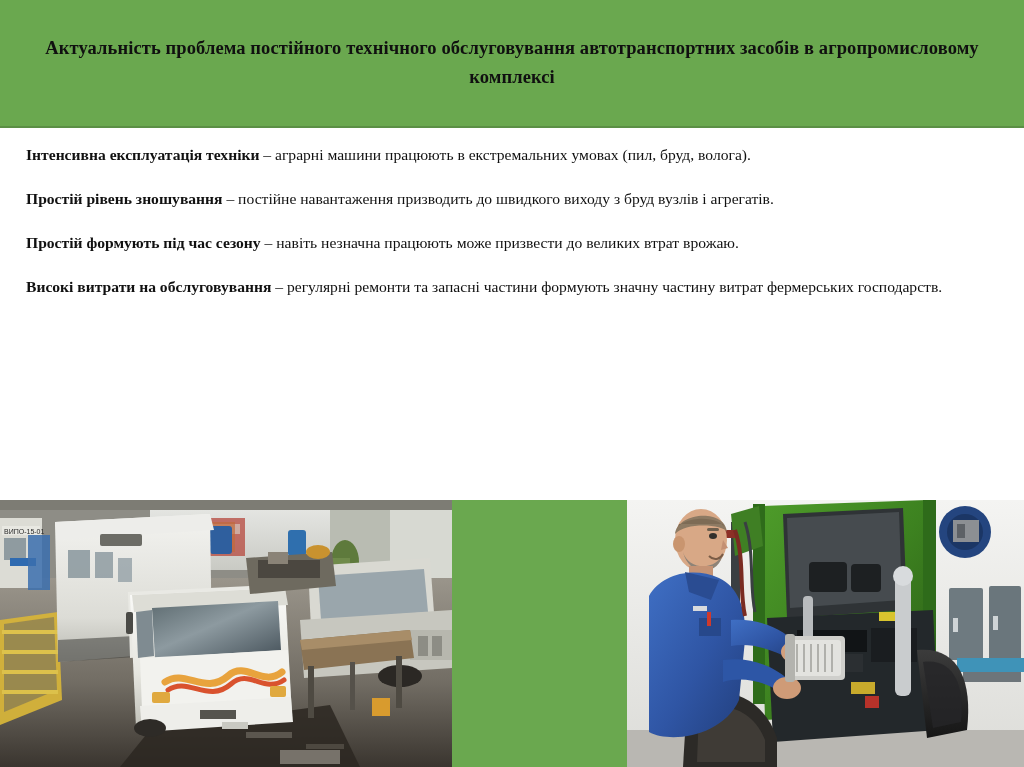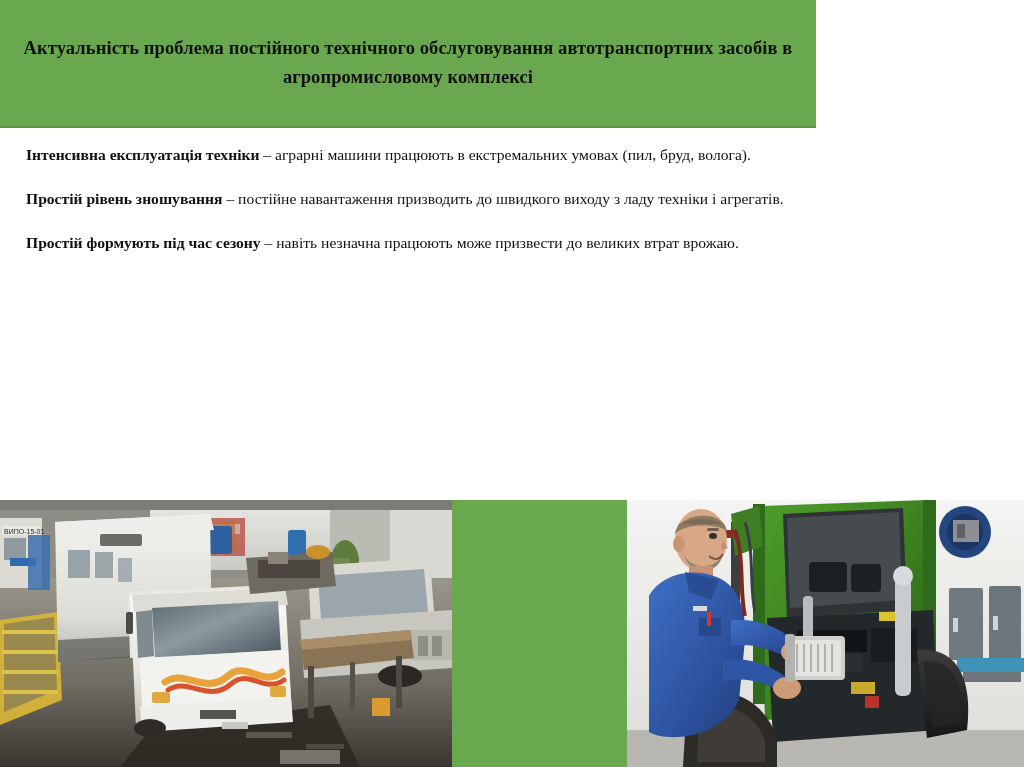--- a/index.html
+++ b/index.html
@@ -19,21 +19,21 @@
     height: 767px;
     position: relative;
     background: #ffffff;
   }
 
   
   .header-band {
     position: absolute;
     left: 0;
     top: 0;
-    width: 816px;
+    width: 1024px;
     height: 128px;
     background: #6aa84f;
     box-sizing: border-box;
     border-bottom: 2px solid #5b8f45;
     display: flex;
     align-items: center;
     justify-content: center;
   }
   .header-title {
     color: #101010;
@@ -122,28 +122,31 @@
     <div class="header-title">Актуальність проблема постійного технічного обслуговування автотранспортних засобів в агропромисловому комплексі</div>
   </div>
 
   <div class="body-area">
 
     <p class="para">
       <span class="lead">Інтенсивна експлуатація техніки</span><span class="rest"> – аграрні машини працюють в екстремальних умовах (пил, бруд, волога).</span>
     </p>
 
     <p class="para">
-      <span class="lead">Простій рівень зношування</span><span class="rest"> – постійне навантаження призводить до швидкого виходу з ладу техніки і агрегатів.</span>
+      <span class="lead">Простій рівень зношування</span><span class="rest"> – постійне навантаження призводить до швидкого виходу з бруд вузлів і агрегатів.</span>
     </p>
 
     <p class="para">
       <span class="lead">Простій формують під час сезону</span><span class="rest"> – навіть незначна працюють може призвести до великих втрат врожаю.</span>
     </p>
 
 
+    <p class="para">
+      <span class="lead">Високі витрати на обслуговування</span><span class="rest"> – регулярні ремонти та запасні частини формують значну частину витрат фермерських господарств.</span>
+    </p>
 
   </div>
 
   <div class="photo-strip">
 
     <div class="photo photo-left">
       <svg viewBox="0 0 452 267" preserveAspectRatio="none">
         <defs>
           <linearGradient id="gFloor" x1="0" y1="0" x2="0" y2="1">
             <stop offset="0%" stop-color="#9a958b"></stop>

